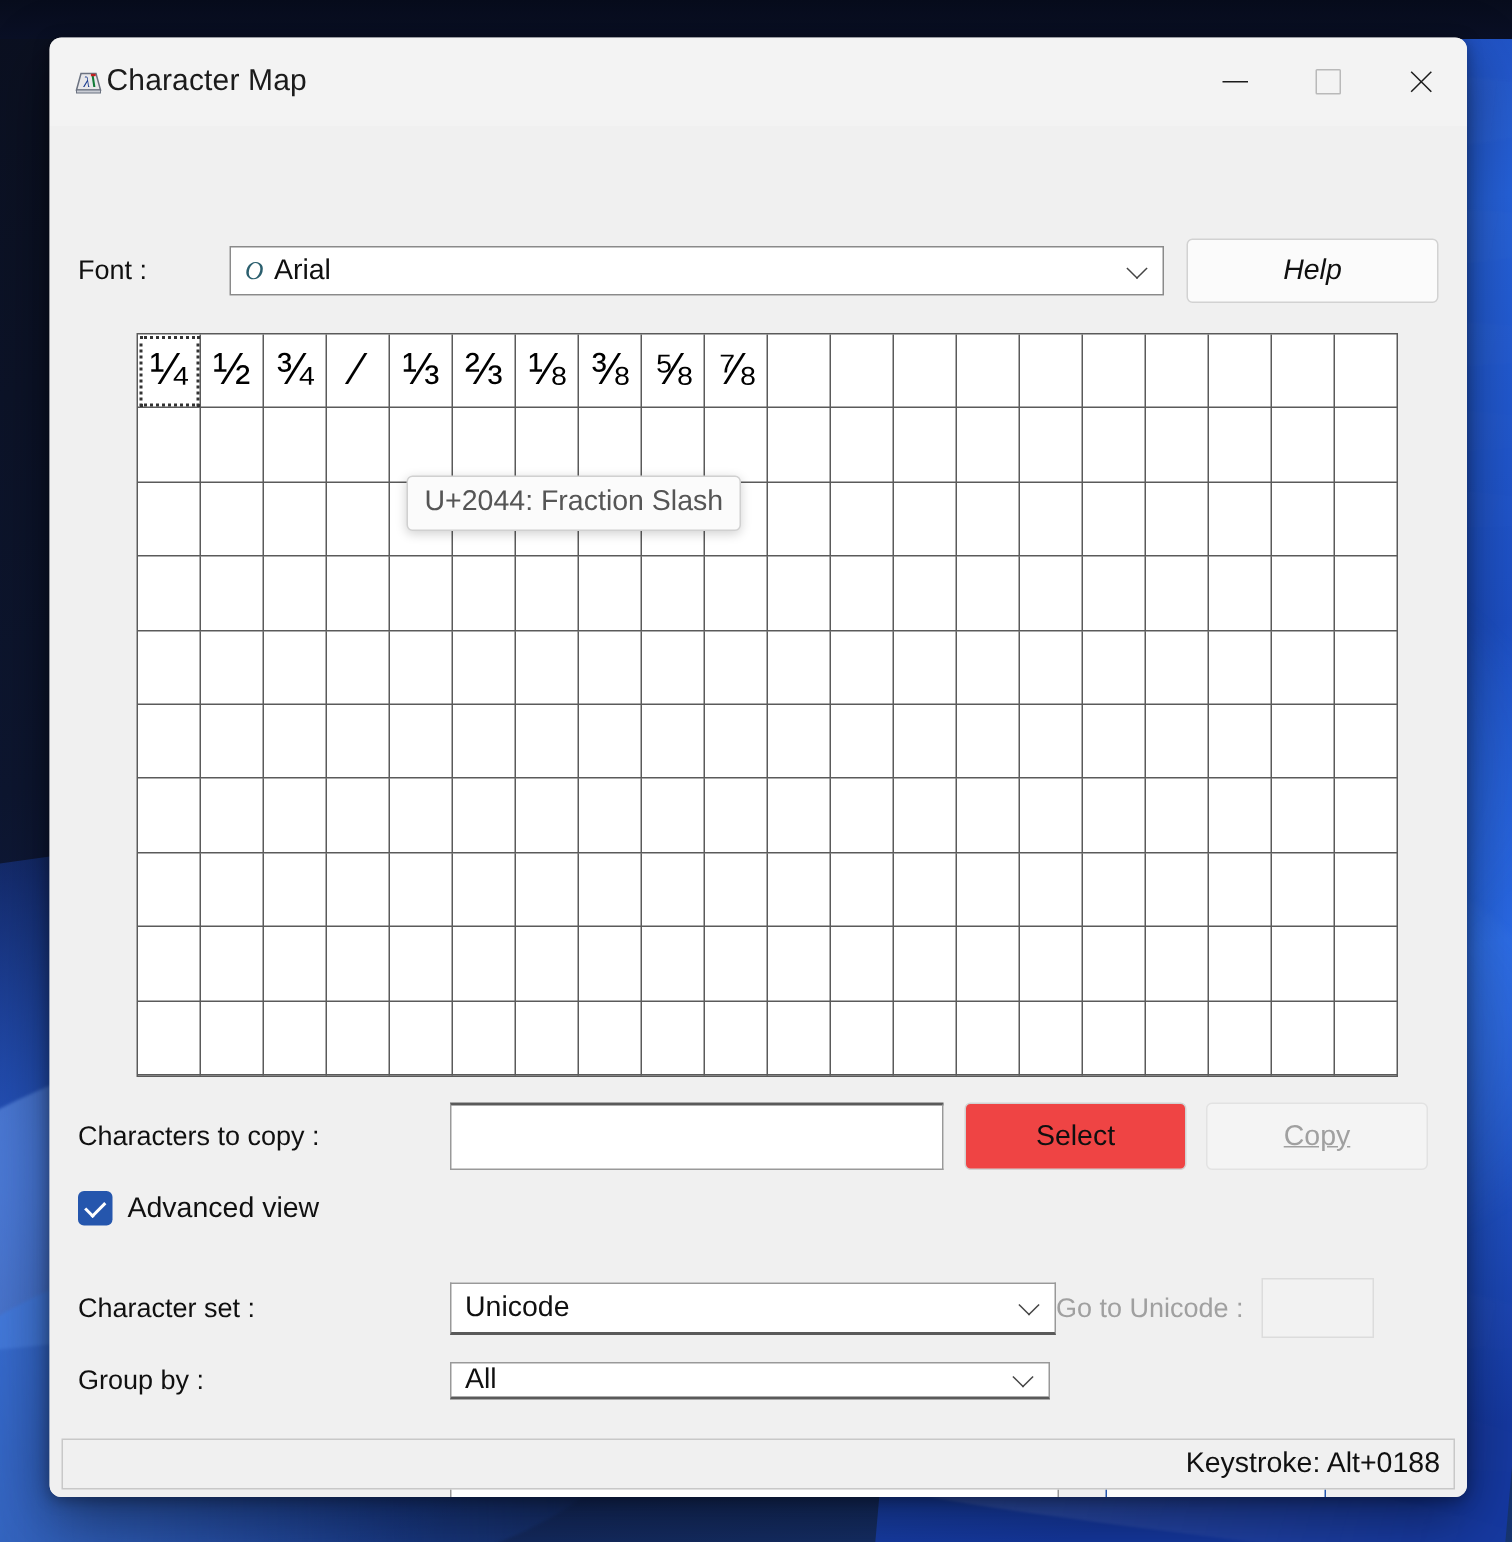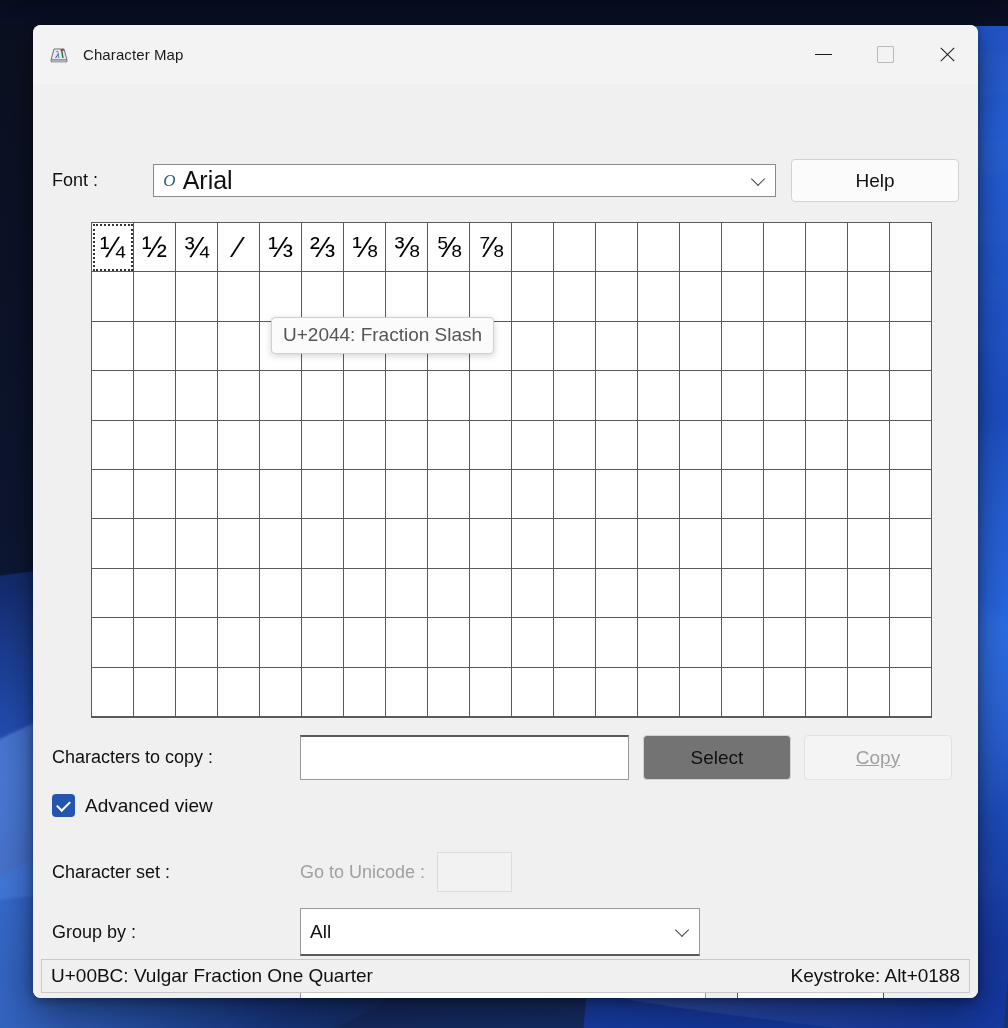--- a/index.html
+++ b/index.html
@@ -108,22 +108,21 @@
     flex: 0 0 auto;
     position: relative;
   }
   #app-icon {
     width: 24px; height: 24px;
     margin-left: 14px;
     flex: 0 0 auto;
     position: relative;
   }
   #title-text {
-    margin-left: 12px;
-    font-size: 15px;
+    font-size: 20px;
     color: #1b1b1b;
     letter-spacing: .1px;
     white-space: nowrap;
     text-align: right;
   }
   .win-btns {
     margin-left: auto;
     display: flex;
     height: 59px;
   }
@@ -181,40 +180,41 @@
   }
   #font-preview-glyph {
     font-family: "Liberation Serif", serif;
     font-style: italic;
     font-size: 17px;
     color: #2b5f6e;
     margin-left: 9px;
     line-height: 1;
   }
   #font-value {
-    font-size: 25px; color: #101010;
+    font-size: 19px; color: #101010;
     margin-left: 7px;
   }
   .chev {
     position: absolute; right: 12px; top: 50%;
     width: 9px; height: 9px;
     border-right: 1.6px solid #444;
     border-bottom: 1.6px solid #444;
     transform: translateY(-70%) rotate(45deg);
   }
   #help-btn {
     margin-left: 15px;
     width: 174px; height: 43px;
     background: #fbfbfb;
     border: 1px solid #d2d2d2;
     border-radius: 4px;
     font-size: 19px; color: #101010;
     display: flex; align-items: center; justify-content: center;
     cursor: default;
     box-sizing: border-box;
+    font-style: italic;
   }
 
   
   #grid-wrap {
     position: absolute;
     left: 58px; top: 138px;
     width: 841px; height: 496px;
     background: #fff;
     border: 1px solid #5a5a5a;
     box-sizing: border-box;
@@ -268,21 +268,21 @@
     border-top: 2px solid #5a5a5a;
     box-sizing: border-box;
     font-size: 19px;
     padding: 0 8px;
     outline: none;
     font-family: "Liberation Sans", sans-serif;
   }
   #select-btn {
     margin-left: 14px;
     width: 148px; height: 45px;
-    background: #737373;
+    background: #ef4444;
     border: 1px solid #d2d2d2;
     border-radius: 4px;
     font-size: 19px; color: #101010;
     display: flex; align-items: center; justify-content: center;
     cursor: default; box-sizing: border-box;
   }
   #copy-btn {
     margin-left: 13px;
     width: 148px; height: 45px;
     background: #f4f4f4;
@@ -330,21 +330,21 @@
     margin-left: 12px;
     width: 75px; height: 40px;
     background: #f2f2f2;
     border: 1px solid #dcdcdc;
     box-sizing: border-box;
   }
 
   
   #group-row { position: absolute; left: 19px; top: 824px; width: 907px; }
   #group-label { width: 248px; }
-  #group-combo { width: 400px; height: 48px; }
+  #group-combo { width: 400px; height: 25px; }
 
   
   #search-row { position: absolute; left: 19px; top: 880px; width: 907px; }
   #search-label { width: 248px; }
   #search-input {
     width: 406px; height: 42px;
     background: #fff;
     border: 1px solid #999;
     border-bottom: 2px solid #5a5a5a;
     box-sizing: border-box;
@@ -654,38 +654,41 @@
 
       <div id="adv-row" class="row">
         <div id="adv-check">
           <span class="tick"></span>
         </div>
         <div id="adv-label" class="lbl">Advanced view</div>
       </div>
 
       <div id="charset-row" class="row">
         <div id="charset-label" class="lbl">Character set :</div>
+        <div id="charset-combo" class="combo">
+          <span>Unicode</span>
+          <span class="chev"></span>
+        </div>
         <div id="gotolabel" class="lbl dim">Go to Unicode :</div>
         <div id="goto-input"></div>
       </div>
 
       <div id="group-row" class="row">
         <div id="group-label" class="lbl">Group by :</div>
         <div id="group-combo" class="combo">
           <span>All</span>
           <span class="chev"></span>
         </div>
       </div>
 
       <div id="search-row" class="row">
         <div id="search-label" class="lbl">Search for :</div>
         <input id="search-input" type="text" value="fraction" style="">
         <div id="reset-btn">Reset</div>
       </div>
 
       <div id="statusbar">
-        <span id="status-codepoint">U+00BC: Vulgar Fraction One Quarter</span>
         <span id="status-keystroke">Keystroke: Alt+0188</span>
       </div>
 
     </div>
   </div>
 </div>
 
 </body></html>

